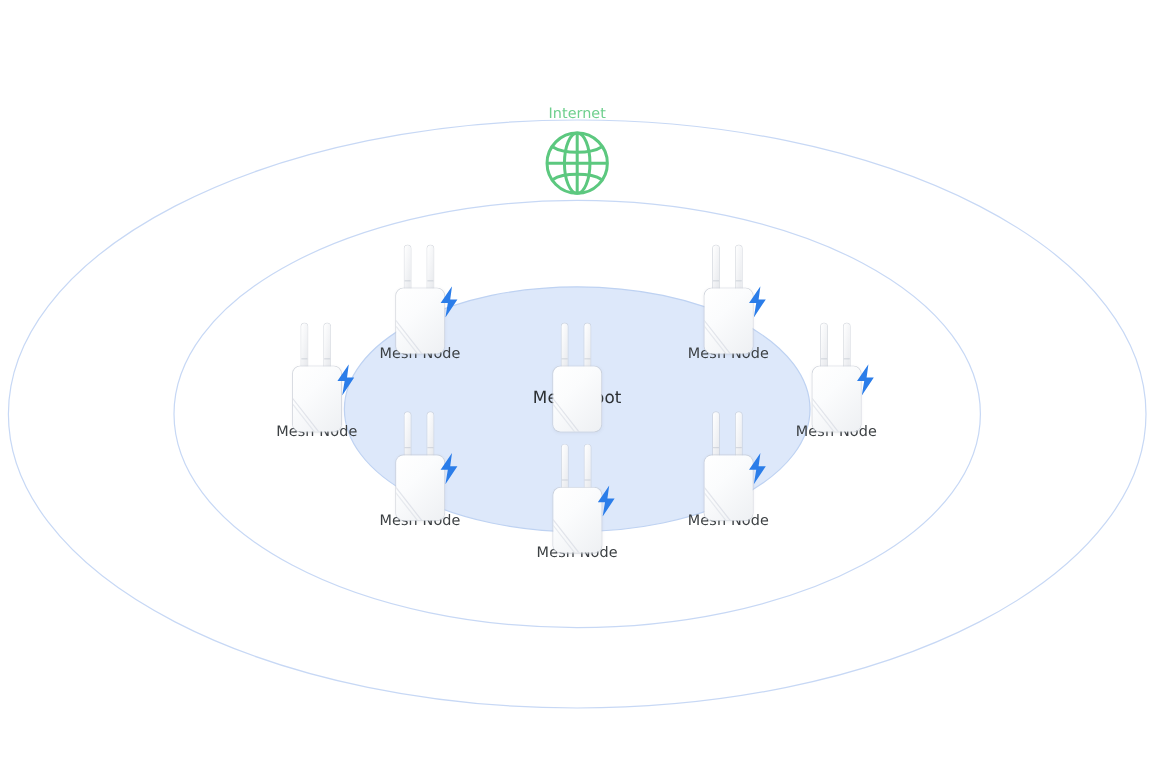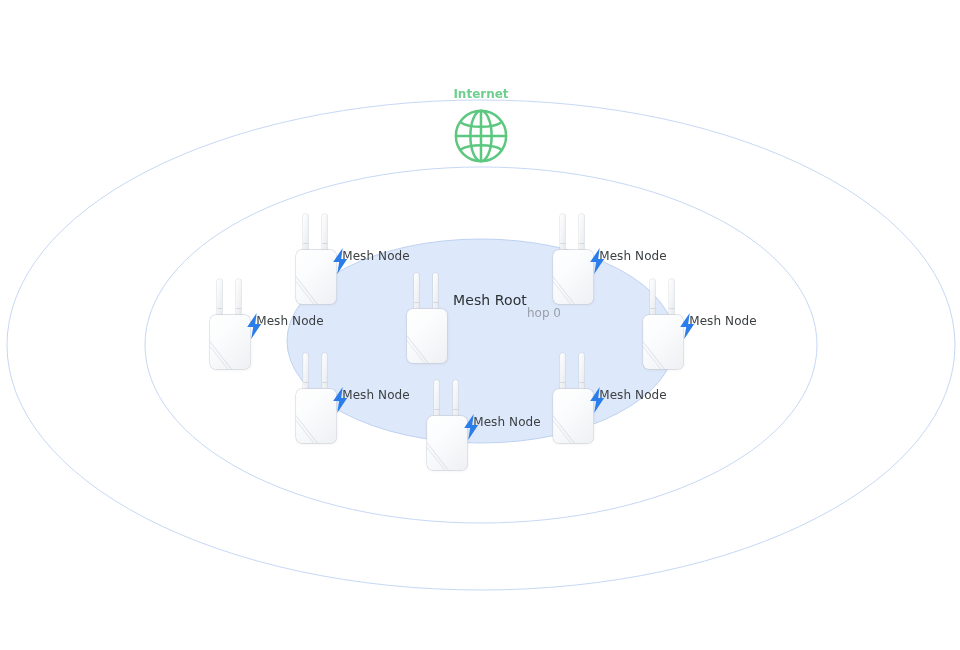--- a/index.html
+++ b/index.html
@@ -32,21 +32,21 @@
     position: absolute;
     width: 0;
     height: 0;
   }
   .node-inner {
     position: absolute;
     left: 0;
     top: 0;
     transform: translate(-50%, -50%);
     display: flex;
-    flex-direction: row;
+    flex-direction: column;
     align-items: center;
   }
 
   
   .device {
     position: relative;
     width: 52px;
     height: 78px;
   }
   .ant {
@@ -143,21 +143,20 @@
     top: 0;
     transform: translate(-50%, -50%);
     display: flex;
     flex-direction: column;
     align-items: center;
   }
   .inet-label {
     font-size: 12px;
     white-space: nowrap;
     margin-bottom: 6px;
-    font-weight: bold;
   }
   .globe {
     width: 58px;
     height: 58px;
   }
 </style>
 </head>
 <body>
 
 <div id="stage">

